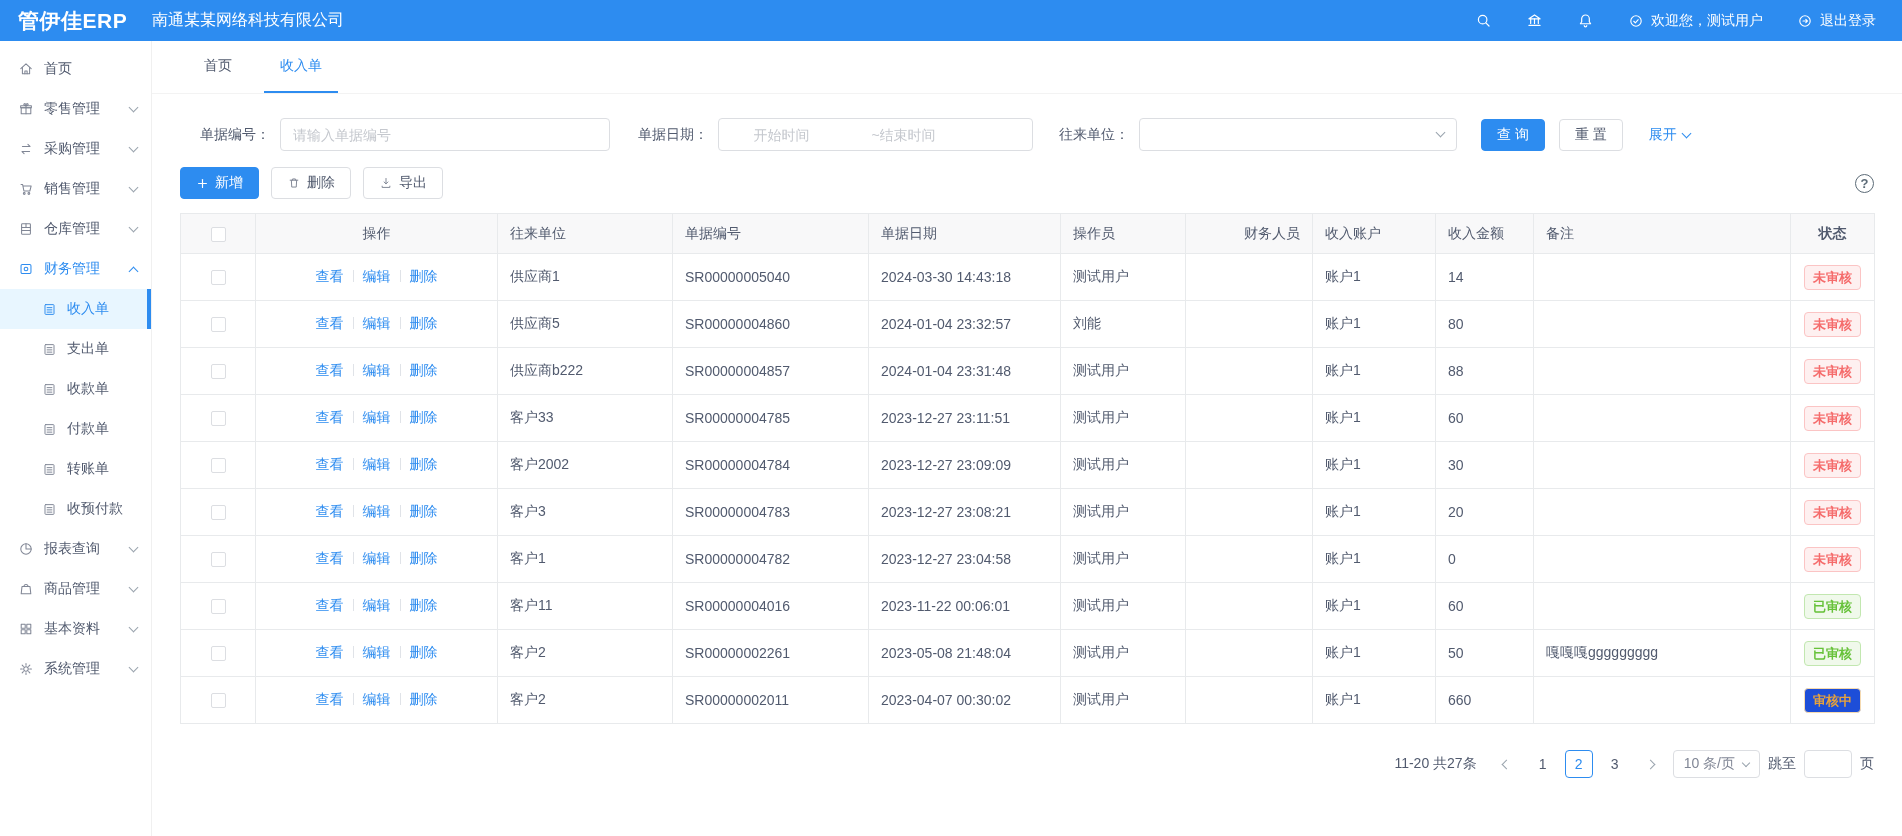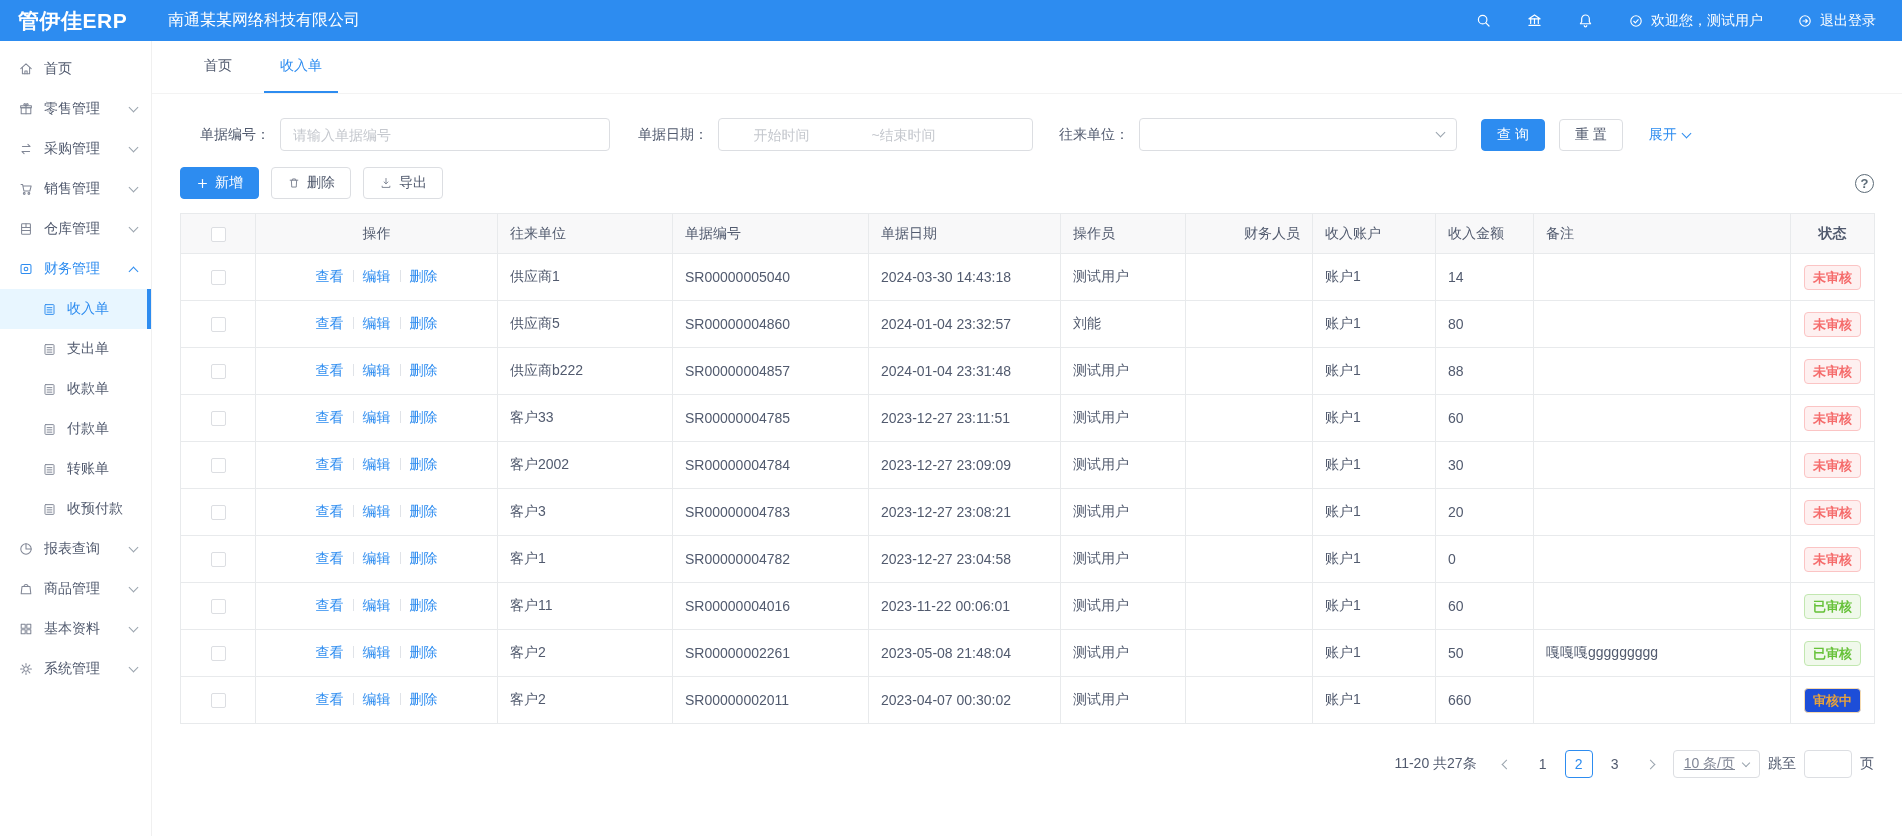--- a/index.html
+++ b/index.html
@@ -3,21 +3,21 @@
 <meta charset="utf-8">
 <style>
   * { margin:0; padding:0; box-sizing:border-box; }
   html,body { width:1902px; height:836px; overflow:hidden; background:#fff;
     font-family:"Liberation Sans","DejaVu Sans",sans-serif; font-size:14px; color:#515a6e; }
   .page { width:1902px; height:836px; display:flex; flex-direction:column; }
 
   
   .topbar { height:41px; background:#2d8cf0; display:flex; align-items:center; flex-shrink:0; color:#fff; }
   .logo { width:152px; padding-left:18px; font-size:21px; font-weight:700; letter-spacing:.5px; }
-  .company { font-size:16px; margin-left:16px; }
+  .company { font-size:16px; }
   .top-right { margin-left:auto; display:flex; align-items:center; gap:34px; padding-right:26px; }
   .ticon { display:inline-flex; align-items:center; cursor:pointer; }
   .top-user { display:inline-flex; align-items:center; gap:7px; cursor:pointer; font-size:14px; }
   .topbar svg { stroke:#fff; fill:none; stroke-width:1.4; stroke-linecap:round; stroke-linejoin:round; }
 
   
   .main { flex:1; display:flex; min-height:0; }
   .sidebar { width:152px; flex-shrink:0; border-right:1px solid #f0f0f0; padding-top:8px; background:#fff; }
   .content { flex:1; min-width:0; display:flex; flex-direction:column; }
 
@@ -95,21 +95,21 @@
   .badge { display:inline-block; font-size:13px; line-height:1; padding:5px 8px; border-radius:4px; border:1px solid transparent; }
   .badge[data-status="unapproved"] { color:#f56c6c; background:#fef0f0; border-color:#fbc4c4; }
   .badge[data-status="approved"]   { color:#67c23a; background:#f0f9eb; border-color:#c2e7b0; }
   .badge[data-status="pending"]    { color:#e6a23c; background:#1d4ed8; border-color:#f5dab1; }
 
   
   .pagination { display:flex; align-items:center; justify-content:flex-end; gap:8px; padding:26px 28px 0 0; font-size:14px; }
   .total { margin-right:8px; }
   .pagebtn { min-width:28px; height:28px; display:inline-flex; align-items:center; justify-content:center; cursor:pointer; border-radius:4px; border:1px solid transparent; }
   .pagebtn.active { border-color:#2d8cf0; color:#2d8cf0; background:#fff; }
-  .psize { height:28px; border:1px solid #dcdee2; border-radius:4px; display:inline-flex; align-items:center; gap:8px; padding:0 10px; cursor:pointer; color:#808695;text-decoration:underline; }
+  .psize { height:28px; border:1px solid #dcdee2; border-radius:4px; display:inline-flex; align-items:center; gap:8px; padding:0 10px; cursor:pointer; color:#808695; }
   .psize .chev { width:6px; height:6px; }
   .jump { width:48px; height:28px; border:1px solid #dcdee2; border-radius:4px; text-align:center; }
 </style>
 </head>
 <body>
 
 <div class="page">
 
   <header class="topbar">
     <div class="logo">管伊佳ERP</div>

